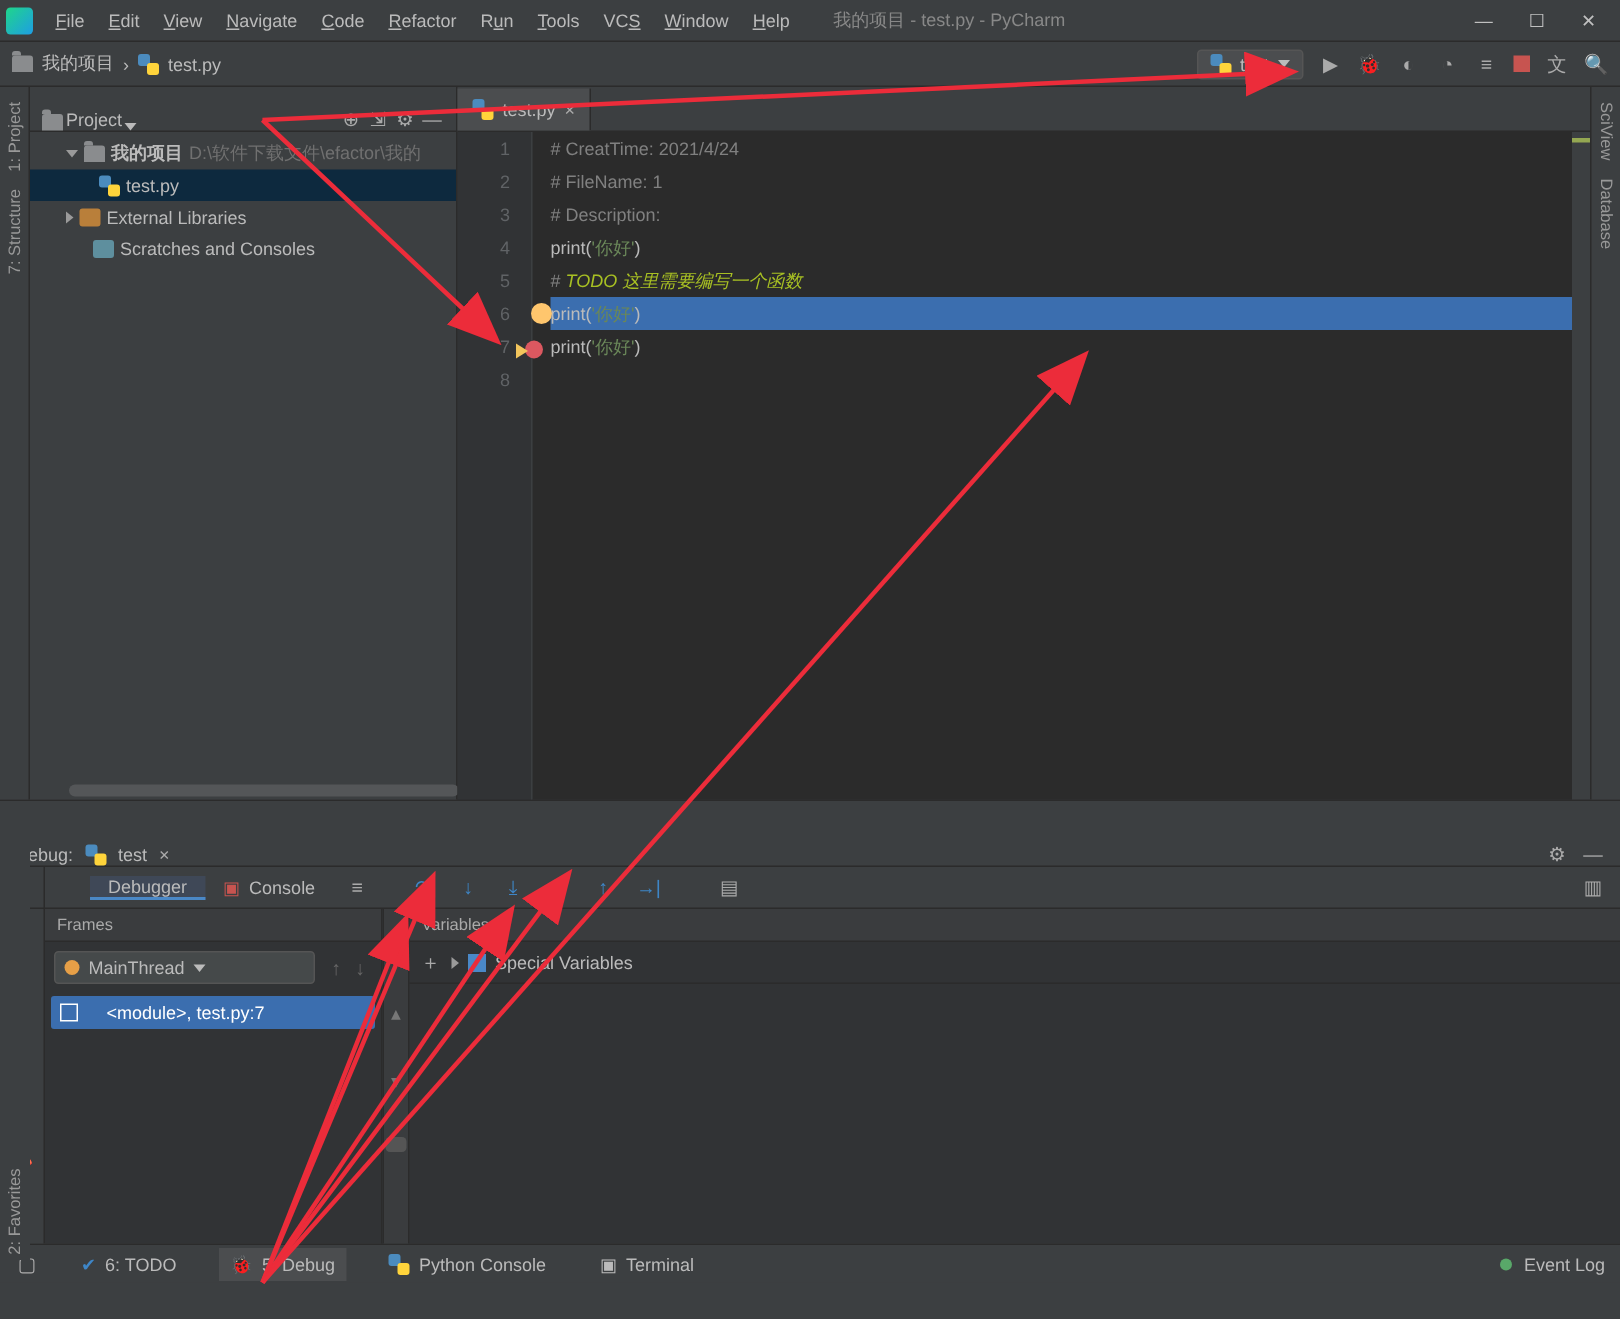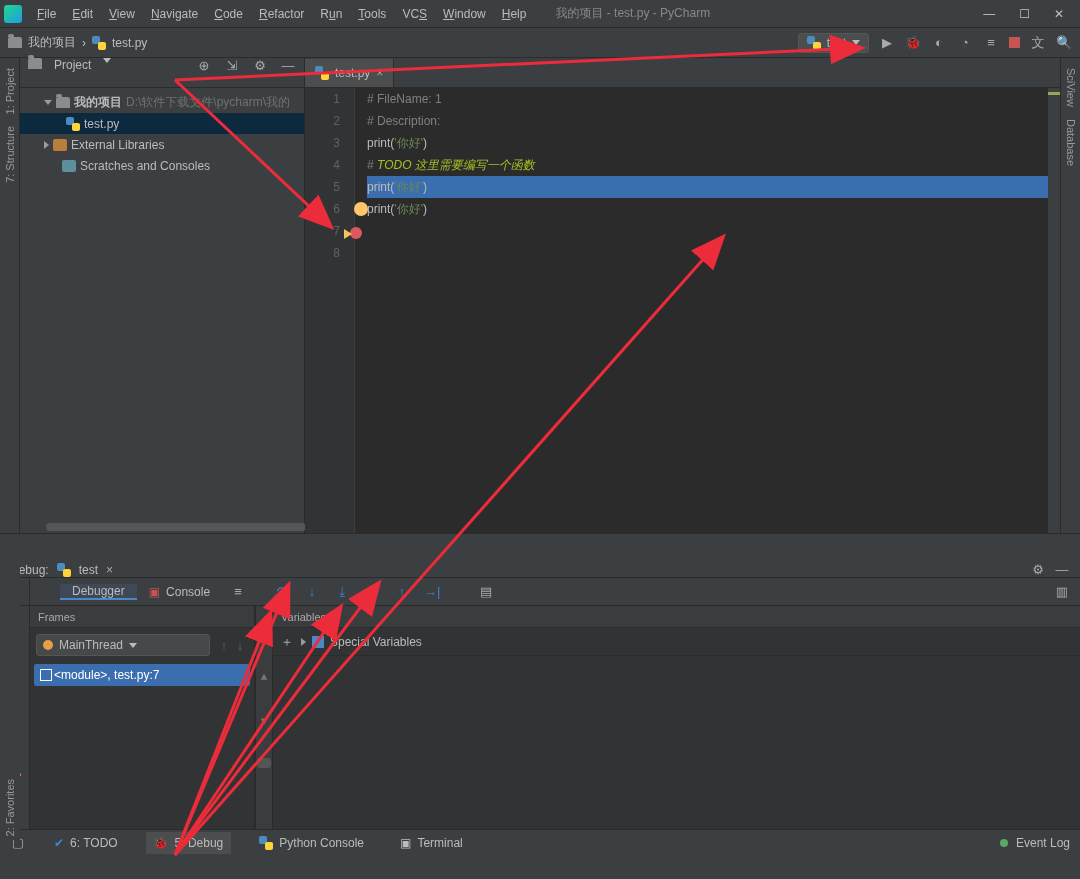--- a/index.html
+++ b/index.html
@@ -37,21 +37,21 @@
   .py-icon::before{content:"";position:absolute;width:8px;height:8px;left:0;top:0;background:#4b8bbe;border-radius:2px;}
   .py-icon::after{content:"";position:absolute;width:8px;height:8px;right:0;bottom:0;background:#ffd43b;border-radius:2px;}
   .run-green{color:#59a869;}
   .bug-green{color:#59a869;}
   
   .main{display:flex;height:475px;}
   .left-strip, .right-strip{width:20px;background:var(--panel);border-right:1px solid #2b2b2b;display:flex;flex-direction:column;align-items:center;padding-top:6px;gap:4px;}
   .right-strip{border-right:none;border-left:1px solid #2b2b2b;}
   .vtext{writing-mode:vertical-rl;transform:rotate(180deg);color:#999;font-size:11px;padding:4px 0;}
   .project-panel{width:285px;background:var(--panel);display:flex;flex-direction:column;border-right:1px solid #2b2b2b;}
-  .proj-header{height:30px;display:flex;align-items:flex-start;padding:0 8px;gap:12px;border-bottom:1px solid #2b2b2b;}
+  .proj-header{height:30px;display:flex;align-items:flex-end;padding:0 8px;gap:2px;border-bottom:1px solid #2b2b2b;}
   .proj-header .spacer{flex:1;}
   .tree{flex:1;padding:4px 0;overflow:hidden;}
   .tree-row{display:flex;align-items:center;height:21px;padding-left:4px;gap:4px;white-space:nowrap;}
   .tree-row.l1{padding-left:24px;}
   .tree-row.l2{padding-left:46px;}
   .tree-row.sel{background:#0d293e;}
   .folder-icon{width:14px;height:11px;background:#8a8c8e;border-radius:2px 2px 0 0;position:relative;}
   .folder-icon::before{content:"";position:absolute;width:6px;height:3px;top:-3px;left:0;background:#8a8c8e;border-radius:2px 2px 0 0;}
   .arrow-r{width:0;height:0;border-top:4px solid transparent;border-bottom:4px solid transparent;border-left:5px solid #9a9a9a;}
   .arrow-d{width:0;height:0;border-left:4px solid transparent;border-right:4px solid transparent;border-top:5px solid #9a9a9a;}
@@ -84,21 +84,21 @@
   .debug-tabs{height:28px;display:flex;align-items:center;background:var(--panel);padding-left:30px;gap:0;border-bottom:1px solid #2b2b2b;}
   .dtab{padding:0 12px;display:flex;align-items:center;gap:6px;}
   .dtab.active{background:#4b6eaf33;border-bottom:2px solid #4a88c7;}
   .debug-toolbar{display:flex;align-items:center;gap:14px;margin-left:20px;padding:4px 8px;}
   .debug-body{flex:1;display:flex;}
   .debug-left{width:30px;display:flex;flex-direction:column;align-items:center;padding-top:6px;gap:12px;background:var(--panel);border-right:1px solid #2b2b2b;}
   .frames{width:225px;border-right:1px solid #2b2b2b;display:flex;flex-direction:column;}
   .frames-hdr,.vars-hdr{height:22px;display:flex;align-items:center;padding:0 8px;color:#aaa;border-bottom:1px solid #2b2b2b;background:#3a3c3e;font-size:11px;}
   .thread-sel{margin:6px;display:flex;align-items:center;gap:6px;background:#45494a;border:1px solid #555;padding:3px 6px;border-radius:3px;}
   .thread-sel .dot{width:10px;height:10px;background:#e69f47;border-radius:50%;}
-  .frame-row{margin:2px 4px;padding:4px 6px;background:var(--blue-hl);display:flex;align-items:center;gap:2px;color:#fff;border-radius:2px;}
+  .frame-row{margin:2px 4px;padding:4px 6px;background:var(--blue-hl);display:flex;align-items:center;gap:19px;color:#fff;border-radius:2px;}
   .vars{flex:1;display:flex;flex-direction:column;}
   .vars-toolbar{height:28px;display:flex;align-items:center;gap:6px;padding:0 6px;border-bottom:1px solid #2b2b2b;}
   .vars-body{flex:1;padding:6px;color:#aaa;}
   .vsplit{width:18px;display:flex;flex-direction:column;align-items:center;justify-content:center;gap:30px;background:#3a3c3e;border-left:1px solid #2b2b2b;border-right:1px solid #2b2b2b;}
   
   .statusbar{height:26px;background:var(--panel);display:flex;align-items:center;padding:0 10px;gap:20px;border-top:1px solid #2b2b2b;}
   .statusbar .right{margin-left:auto;display:flex;align-items:center;gap:8px;}
   .sb-tab{display:flex;align-items:center;gap:6px;padding:4px 8px;}
   .sb-tab.active{background:#4b4d4f;}
   .green-dot{width:8px;height:8px;background:#59a869;border-radius:50%;}
@@ -170,21 +170,21 @@
       <span class="tiny-icon">⊕</span>
       <span class="tiny-icon">⇲</span>
       <span class="tiny-icon">⚙</span>
       <span class="tiny-icon">—</span>
     </div>
     <div class="tree">
       <div class="tree-row l1">
         <span class="arrow-d"></span>
         <span class="folder-icon"></span>
         <b>我的项目</b>
-        <span style="color:#707070;">D:\软件下载文件\pycharm\我的</span>
+        <span style="color:#707070;">D:\软件下载文件\efactor\我的</span>
       </div>
       <div class="tree-row l2 sel">
         <span class="py-icon"></span>
         <span>test.py</span>
       </div>
       <div class="tree-row l1">
         <span class="arrow-r"></span>
         <span style="width:14px;height:12px;background:#b97f3a;border-radius:2px;"></span>
         <span>External Libraries</span>
       </div>
@@ -213,20 +213,21 @@
           <div class="ln">2</div>
           <div class="ln">3</div>
           <div class="ln">4</div>
           <div class="ln">5</div>
           <div class="ln">6</div>
           <div class="ln">7</div>
           <div class="ln">8</div>
         </div>
       <div class="code" id="code">
         <div class="bulb"></div>
+          <div class="codeline"><span class="cm"># CreatTime: 2021/4/24</span></div>
           <div class="codeline"><span class="cm"># FileName: 1</span></div>
           <div class="codeline"><span class="cm"># Description:</span></div>
           <div class="codeline"><span class="fn">print</span>(<span class="str">'你好'</span>)</div>
           <div class="codeline"><span class="cm"># </span><span class="todo">TODO 这里需要编写一个函数</span></div>
           <div class="codeline hl"><span class="fn">print</span>(<span class="str">'你好'</span>)</div>
           <div class="codeline"><span class="fn">print</span>(<span class="str">'你好'</span>)</div>
         </div>
       <div class="right-margin">
           <div class="mark"></div>
         </div>

